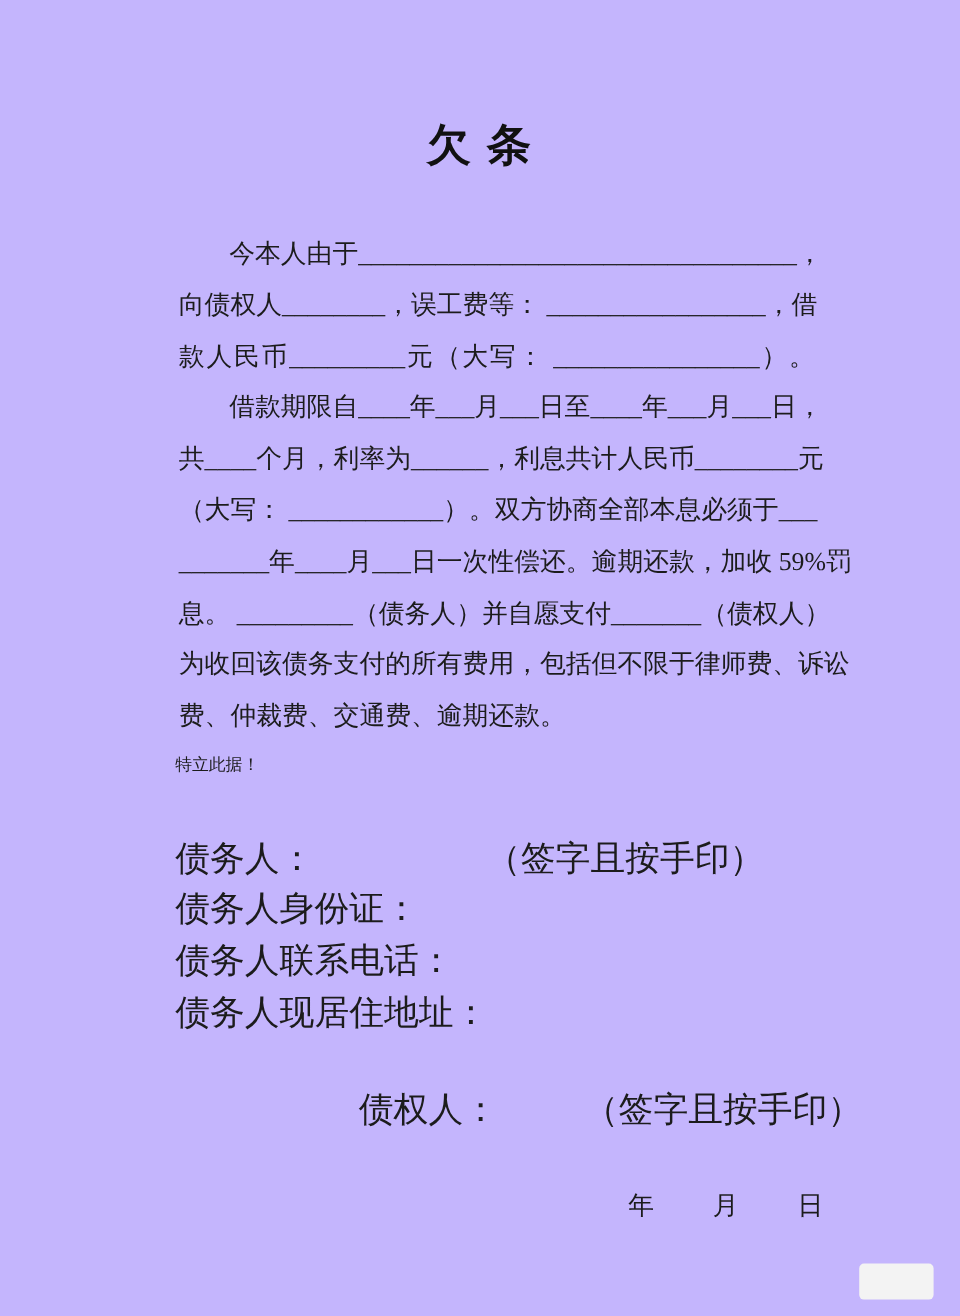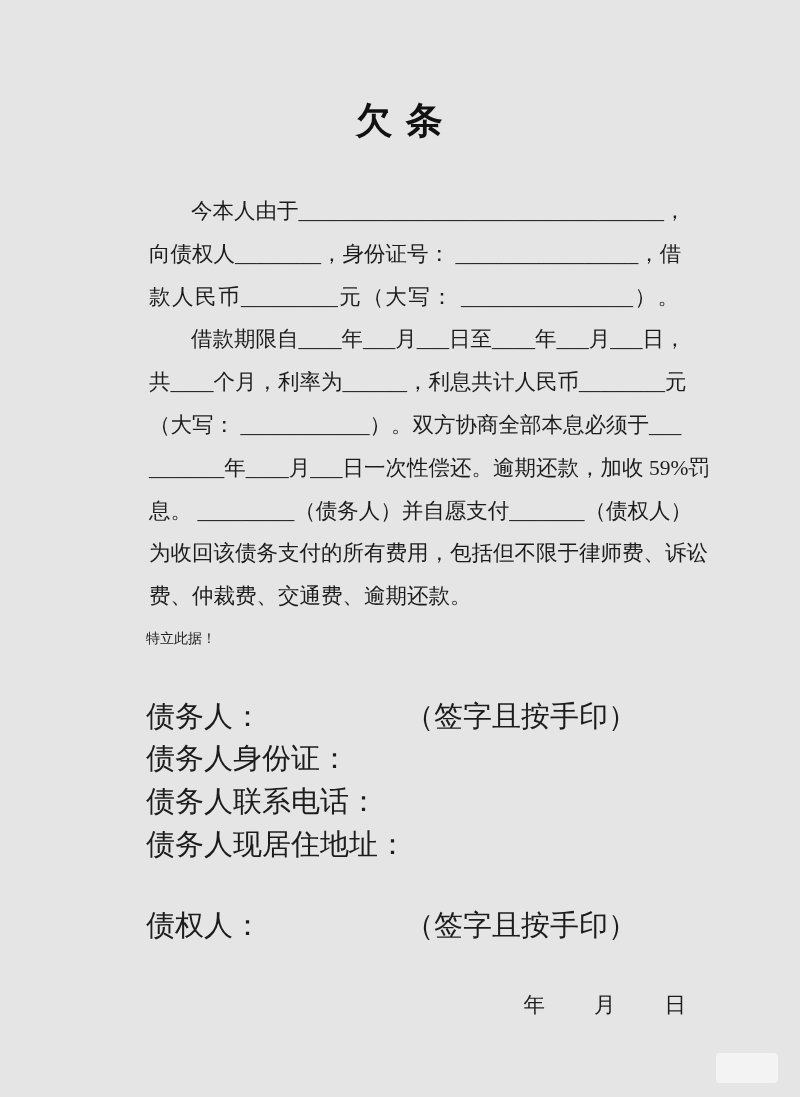--- a/index.html
+++ b/index.html
@@ -2,21 +2,21 @@
 <html><head>
 <meta charset="utf-8">
 <style>
   * { margin: 0; padding: 0; box-sizing: border-box; }
   html, body { background: #ffffff; }
   .page {
     position: relative;
     width: 800px;
     height: 1097px;
     margin: 0 auto;
-    background: #e5e5e5;
+    background: #c4b5fd;
     color: #1c1c1c;
     font-family: "Liberation Serif", "DejaVu Serif", serif;
     overflow: hidden;
   }
   .doc-title {
     margin-top: 96px;
     text-align: center;
     font-size: 37px;
     font-weight: bold;
     letter-spacing: 2px;
@@ -48,21 +48,21 @@
   }
   .sig-block { margin-top: 34px; }
   .sig-row {
     margin-left: 146px;
     font-size: 29px;
     line-height: 42.6px;
     white-space: nowrap;
   }
   .sig-label { display: inline-block; min-width: 259px; }
   .sig-note { display: inline-block; }
-  .creditor-row { margin-top: 39px; }
+  .creditor-row { margin-top: 39px; text-align: center; }
   .date-row {
     margin-top: 37px;
     text-align: right;
     padding-right: 112px;
     font-size: 21.5px;
     line-height: 42.6px;
     letter-spacing: 2px;
   }
   .corner-watermark {
     position: absolute;
@@ -76,21 +76,21 @@
 </style>
 </head>
 <body>
 
 <div class="page">
 
   <div class="doc-title">欠 条</div>
 
   <div class="doc-body">
     <div class="bline indent">今本人由于__________________________________，</div>
-    <div class="bline">向债权人________，身份证号： _________________，借</div>
+    <div class="bline">向债权人________，误工费等： _________________，借</div>
     <div class="bline">款人民币_________元（大写： ________________）。</div>
     <div class="bline indent">借款期限自____年___月___日至____年___月___日，</div>
     <div class="bline">共____个月，利率为______，利息共计人民币________元</div>
     <div class="bline">（大写： ____________）。双方协商全部本息必须于___</div>
     <div class="bline">_______年____月___日一次性偿还。逾期还款，加收 59%罚</div>
     <div class="bline">息。 _________（债务人）并自愿支付_______（债权人）</div>
     <div class="bline">为收回该债务支付的所有费用，包括但不限于律师费、诉讼</div>
     <div class="bline left-last">费、仲裁费、交通费、逾期还款。</div>
   </div>
 

